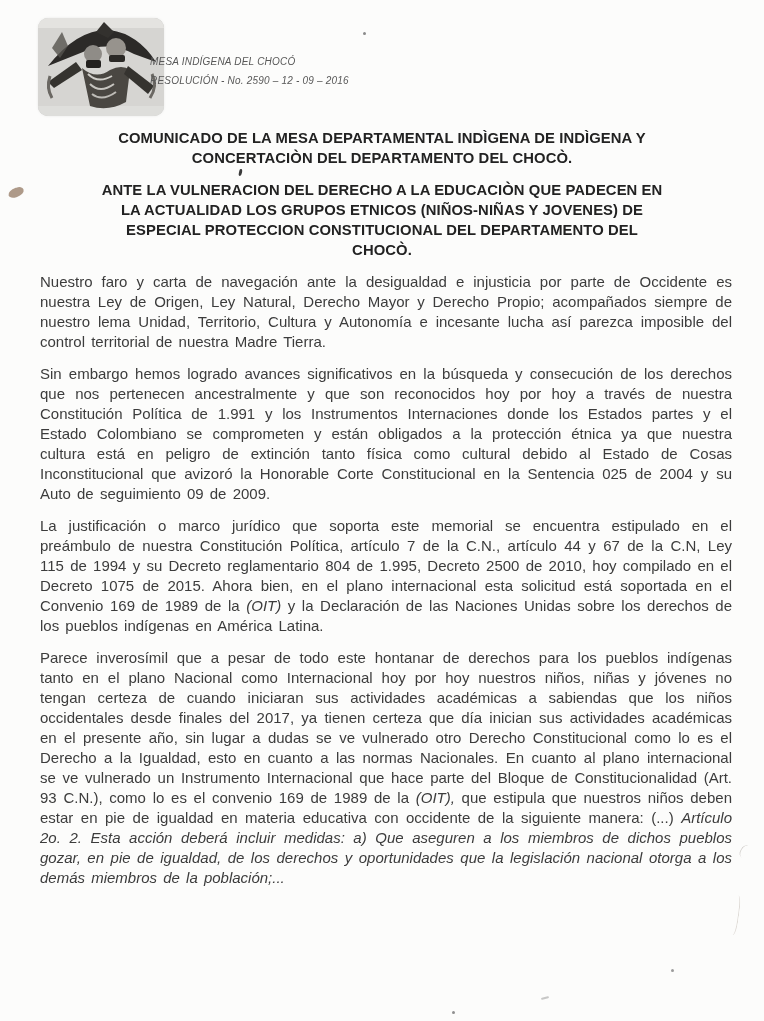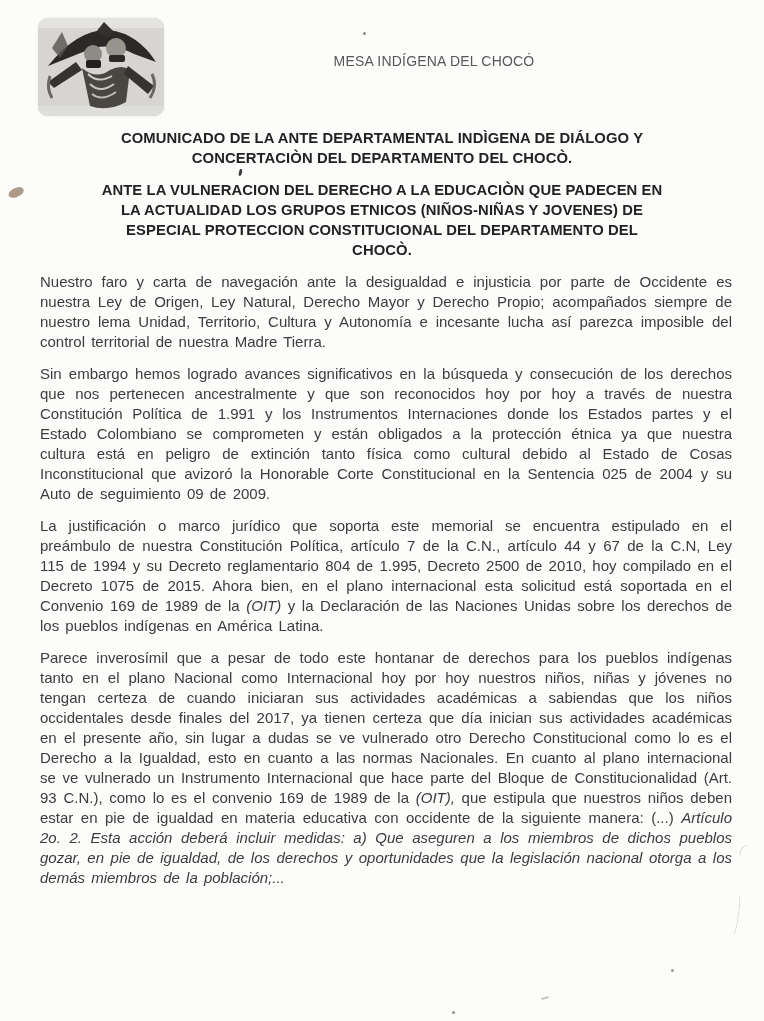--- a/index.html
+++ b/index.html
@@ -15,22 +15,22 @@
   .letterhead{position:absolute;top:16px;left:0;right:0;height:112px;}
   .logo{
     position:absolute;left:38px;top:2px;width:126px;height:98px;
     border-radius:10px;overflow:hidden;
     background:linear-gradient(135deg,#efefed 0%,#dcdcda 30%,#cfcfcd 70%,#e7e7e5 100%);
     box-shadow:inset 0 0 8px rgba(0,0,0,.18), 0 0 3px rgba(0,0,0,.08);
   }
   .logo svg{display:block;width:100%;height:100%;}
   .lh-text{
     position:absolute;left:150px;right:46px;top:36px;
-    text-align:center;font-size:14px;line-height:19px;
-    color:#585858;letter-spacing:.2px;
+    font-size:10px;line-height:19px;
+    color:#585858;letter-spacing:.2px;font-style:italic;
   }
   
   .content{position:absolute;top:128px;left:0;right:0;}
   .doc-h1,.doc-h2{
     margin:0 45px 12px;text-align:center;
     font-size:14.8px;font-weight:bold;line-height:20px;
     color:#222222;white-space:pre-line;letter-spacing:.1px;
   }
   .doc-h2{}
   
@@ -77,25 +77,26 @@
         <path d="M52,66 Q62,76 76,66" stroke="#c6c4bf" stroke-width="2" fill="none"></path>
         <path d="M54,76 Q64,84 78,74" stroke="#bdbbb6" stroke-width="2" fill="none"></path>
         <path d="M44,52 L16,70 L10,64 L38,44 Z" fill="#35332f"></path>
         <path d="M90,48 L116,68 L110,76 L86,56 Z" fill="#35332f"></path>
         <path d="M12,58 Q8,70 14,80" stroke="#6b6863" stroke-width="3" fill="none"></path>
         <path d="M114,56 Q120,68 112,80" stroke="#6b6863" stroke-width="3" fill="none"></path>
       </svg>
     </div>
     <div class="lh-text">
       <div>MESA INDÍGENA DEL CHOCÓ</div>
+      <div>RESOLUCIÓN - No. 2590 – 12 - 09 – 2016</div>
     </div>
   </div>
 
   <div class="content">
-    <h1 class="doc-h1">COMUNICADO DE LA ANTE DEPARTAMENTAL INDÌGENA DE DIÁLOGO Y
+    <h1 class="doc-h1">COMUNICADO DE LA MESA DEPARTAMENTAL INDÌGENA DE INDÌGENA Y
 CONCERTACIÒN DEL DEPARTAMENTO DEL CHOCÒ.</h1>
     <h2 class="doc-h2">ANTE  LA VULNERACION DEL DERECHO A LA EDUCACIÒN QUE PADECEN EN
 LA ACTUALIDAD LOS GRUPOS ETNICOS (NIÑOS-NIÑAS Y JOVENES) DE
 ESPECIAL PROTECCION CONSTITUCIONAL DEL DEPARTAMENTO DEL
 CHOCÒ.</h2>
 
     <p class="para"><span>Nuestro faro y carta de navegación ante la desigualdad e injusticia por parte de Occidente es nuestra Ley de Origen, Ley Natural, Derecho Mayor y Derecho Propio; acompañados siempre de nuestro lema Unidad, Territorio, Cultura y Autonomía e incesante lucha así parezca imposible del control territorial de nuestra Madre Tierra.</span></p>
 
     <p class="para"><span>Sin embargo hemos logrado avances significativos en la búsqueda y consecución de los derechos que nos pertenecen ancestralmente y que son reconocidos hoy por hoy a través de nuestra Constitución Política de 1.991 y los Instrumentos Internaciones donde los Estados partes y el Estado Colombiano se comprometen y están obligados a la protección étnica ya que nuestra cultura está en peligro de extinción tanto física como cultural debido al Estado de Cosas Inconstitucional que avizoró la Honorable Corte Constitucional en la Sentencia 025 de 2004 y su Auto de seguimiento 09 de 2009.</span></p>
 

